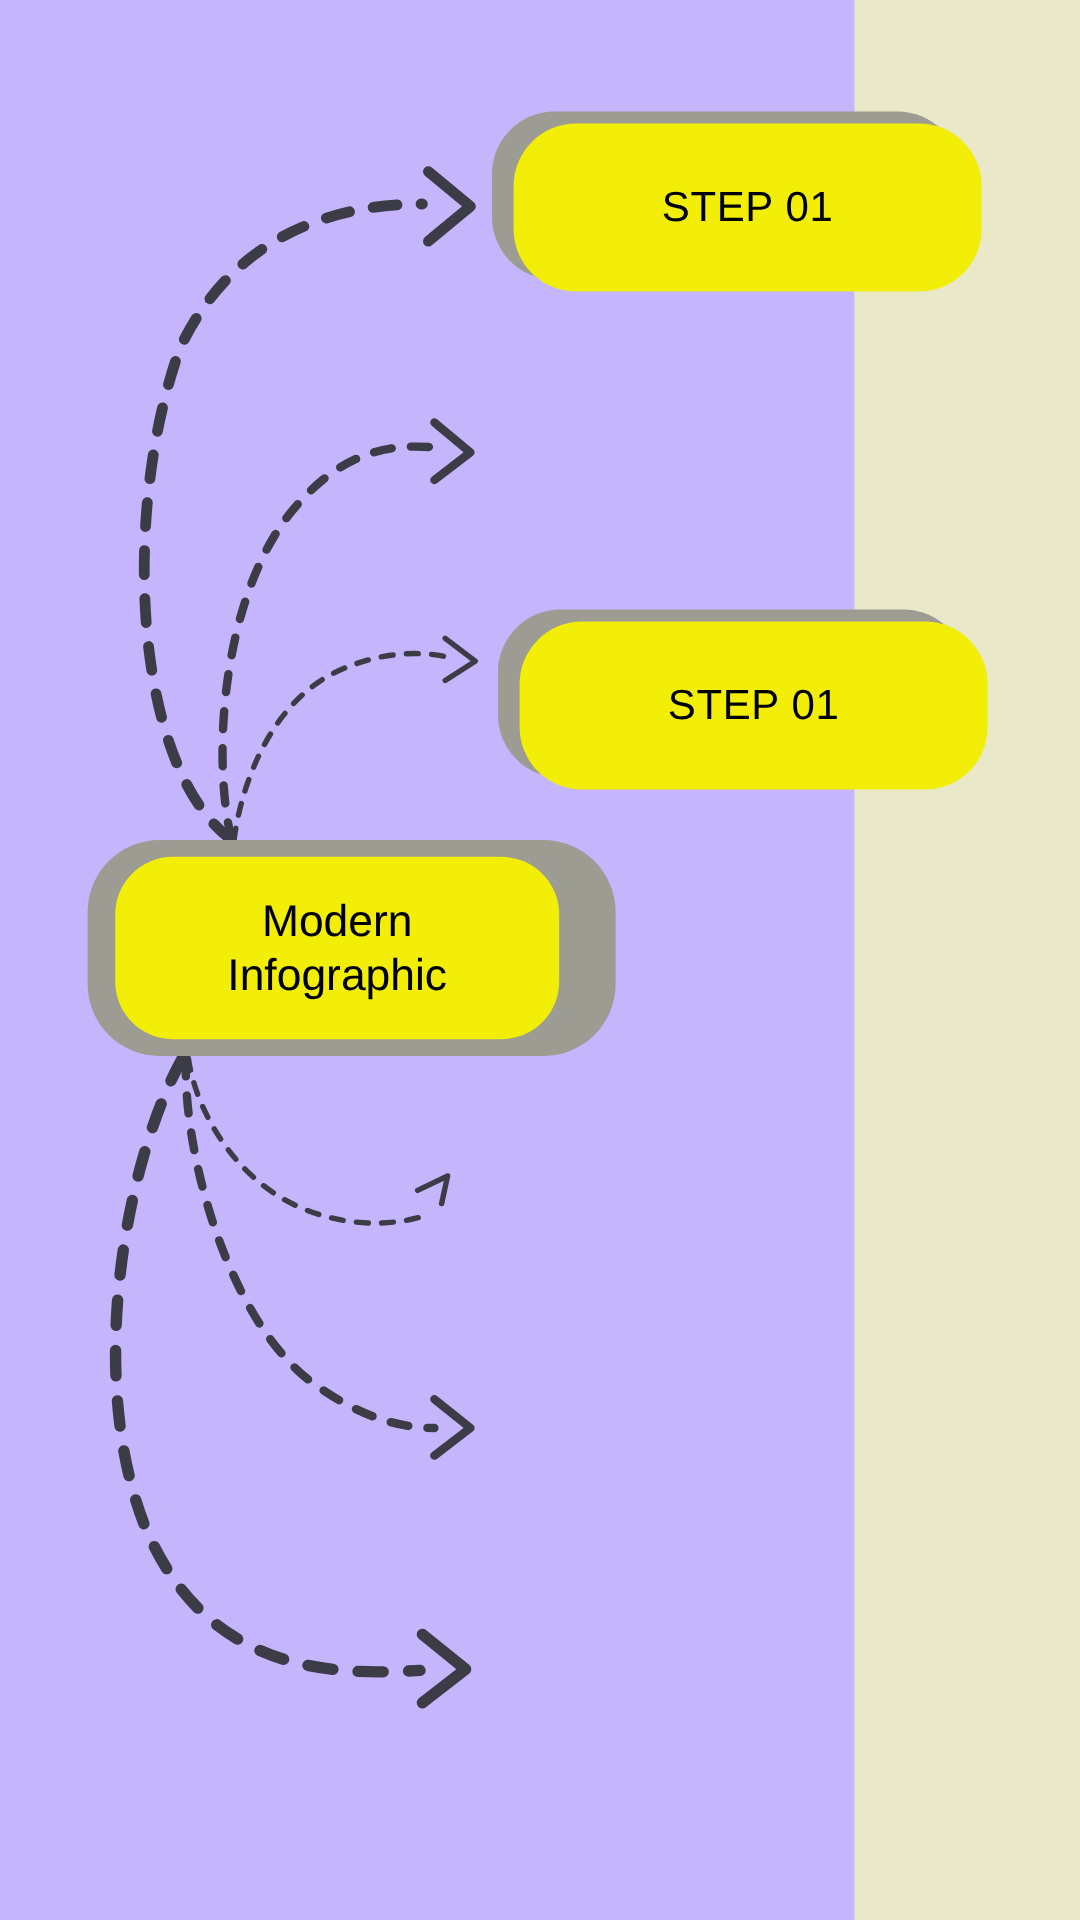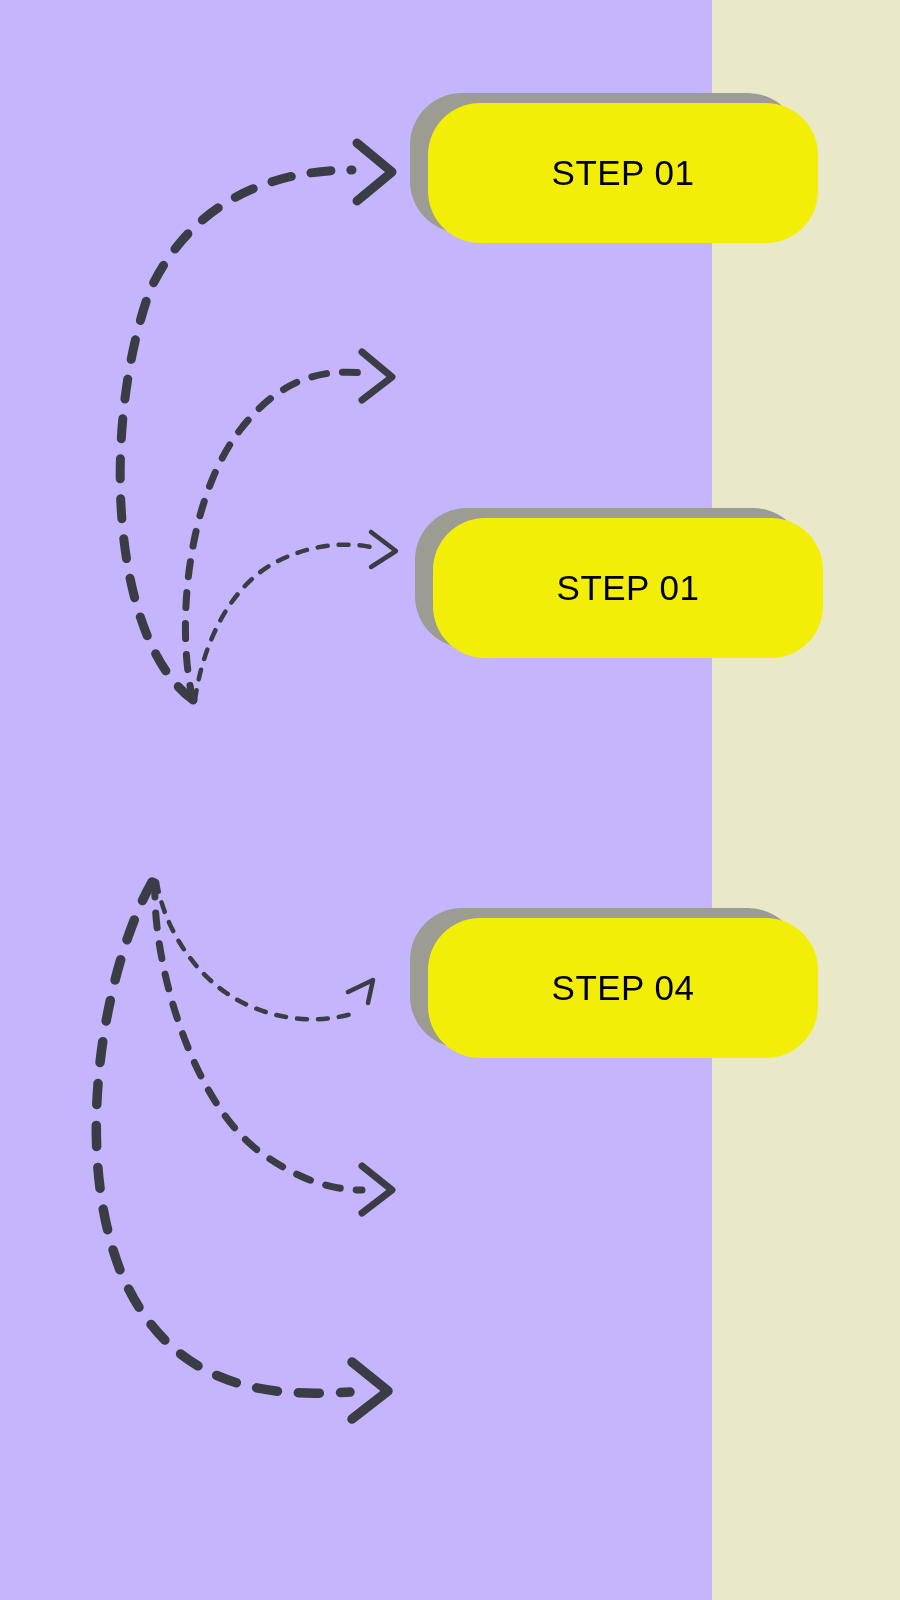--- a/index.html
+++ b/index.html
@@ -141,23 +141,25 @@
   </div>
 
 
   <div class="card" style="left:415px; top:508px; width:390px; height:140px;">
     <div class="shadow"></div>
     <div class="face">
       <span class="label">STEP 01</span>
     </div>
   </div>
 
-  <div class="card" style="left:410px; top:908px; width:390px; height:140px;">
-    <div class="shadow"></div>
-    <div class="face">
-      <span class="label">STEP 04</span>
-    </div>
-  </div>
 
 
 
+  <div id="hub">
+    <div class="hub-face">
+      <div class="hub-label">
+        <span>Modern</span>
+        <span>Infographic</span>
+      </div>
+    </div>
+  </div>
 
 </div>
 
 </body></html>

